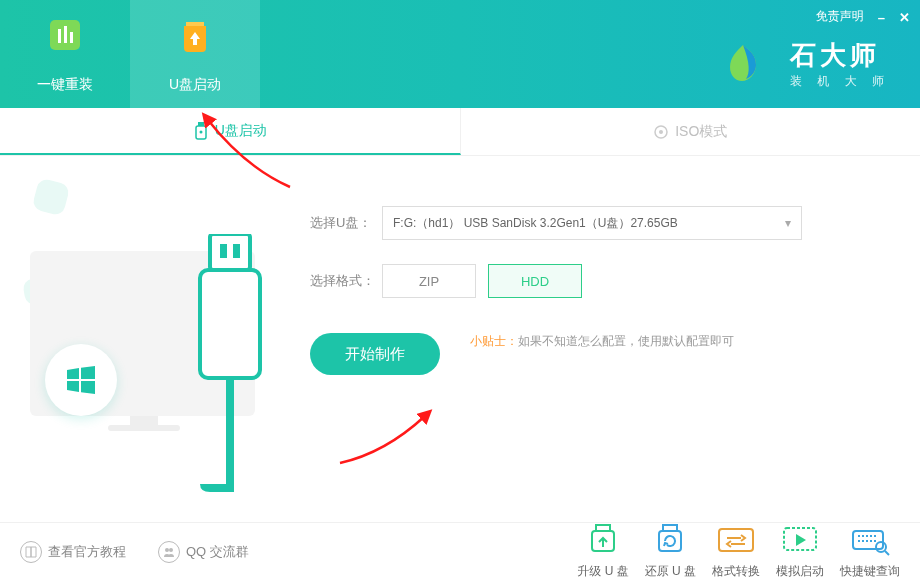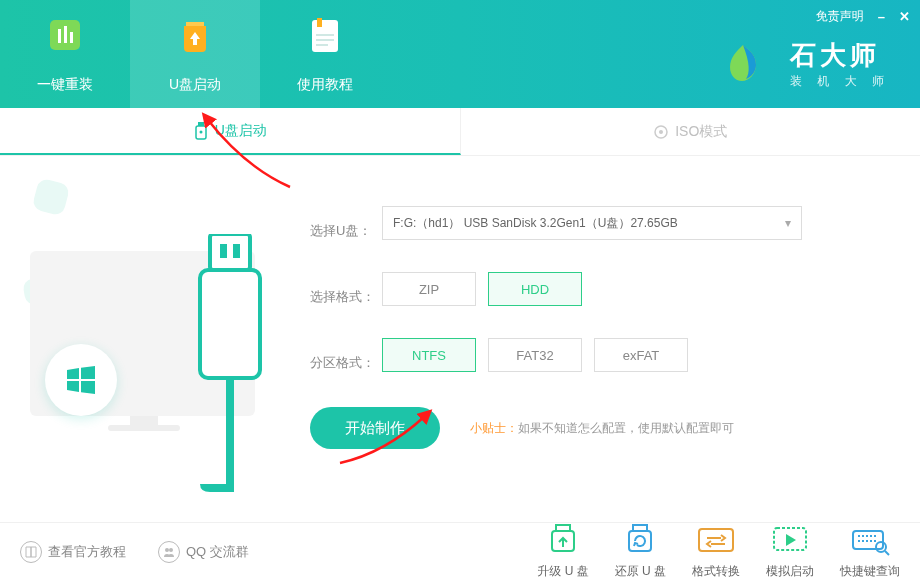--- a/index.html
+++ b/index.html
@@ -1,52 +1,52 @@
 <!DOCTYPE html>
 <html><head>
 <meta charset="utf-8">
 <style>
 *{margin:0;padding:0;box-sizing:border-box;font-family:"Microsoft YaHei",sans-serif}
 body{width:920px;height:580px;overflow:hidden;background:#fff}
 .header{height:108px;background:linear-gradient(90deg,#1dc4a8 0%,#1abfb5 50%,#17b6c3 100%);display:flex;align-items:center;position:relative}
-.top-links{position:absolute;top:8px;right:10px;display:flex;align-items:center;gap:14px;color:#fff;font-size:12px}
+.top-links{position:absolute;top:8px;right:10px;display:flex;align-items:flex-end;gap:14px;color:#fff;font-size:12px}
 .top-links span{cursor:pointer}
 .win-btn{cursor:pointer;font-size:13px;font-weight:bold;color:#fff}
 .nav-tabs{display:flex;height:100%}
 .nav-tab{width:130px;display:flex;flex-direction:column;align-items:center;justify-content:center;gap:20px;color:#fff;cursor:pointer}
 .nav-tab.active{background:rgba(255,255,255,0.15)}
 .nav-tab-label{font-size:14px}
 .nav-icon{width:42px;height:42px;display:flex;align-items:center;justify-content:center}
 .logo-area{position:absolute;right:30px;top:38px;display:flex;align-items:center;gap:24px}
 .logo-text{color:#fff}
 .logo-title{font-size:26px;font-weight:bold;letter-spacing:4px}
 .logo-sub{font-size:12px;letter-spacing:6px;opacity:0.85}
 .sub-tabs{height:48px;display:flex;border-bottom:1px solid #f0f0f0}
 .sub-tab{flex:1;display:flex;align-items:center;justify-content:center;gap:6px;font-size:14px;color:#bfbfbf;cursor:pointer;border-right:1px solid #f0f0f0}
 .sub-tab:last-child{border-right:none}
 .sub-tab.active{color:#1dc4a8;border-bottom:2px solid #1dc4a8}
 .content{display:flex;height:calc(580px - 108px - 48px - 58px);position:relative}
 .illust{width:300px;position:relative}
 .form-area{flex:1;padding:50px 40px 0 10px}
-.form-row{display:flex;align-items:flex-end;margin-bottom:32px}
+.form-row{display:flex;align-items:center;margin-bottom:24px}
 .form-label{width:72px;font-size:13px;color:#888;text-align:left}
 .select-box{flex:1;max-width:420px;height:34px;border:1px solid #ddd;display:flex;align-items:center;padding:0 10px;font-size:12px;color:#666;position:relative;cursor:pointer}
 .select-box:after{content:"▾";position:absolute;right:10px;color:#aaa}
 .btn-group{display:flex;gap:12px}
 .opt-btn{width:94px;height:34px;border:1px solid #ddd;display:flex;align-items:center;justify-content:center;font-size:13px;color:#888;cursor:pointer;background:#fff}
 .opt-btn.selected{border-color:#2dce89;color:#2dce89;background:#f0fcf7}
-.action-row{display:flex;align-items:center;gap:30px;margin-top:35px}
+.action-row{display:flex;gap:30px;margin-top:35px}
 .start-btn{width:130px;height:42px;border-radius:21px;background:#1dc4a8;color:#fff;display:flex;align-items:center;justify-content:center;font-size:15px;cursor:pointer;border:none}
 .tip{font-size:12px;color:#999}
 .tip-label{color:#ff9933}
 .footer{height:58px;border-top:1px solid #f0f0f0;display:flex;align-items:center;padding:0 20px}
 .footer-left{display:flex;gap:32px}
 .footer-link{display:flex;align-items:center;gap:6px;font-size:13px;color:#888;cursor:pointer}
 .footer-link-icon{width:22px;height:22px;border:1.5px solid #bbb;border-radius:50%;display:flex;align-items:center;justify-content:center;font-size:11px;color:#bbb}
-.footer-right{margin-left:auto;display:flex;gap:26px}
+.footer-right{margin-left:auto;display:flex;gap:16px}
 .tool-item{display:flex;flex-direction:column;align-items:center;gap:4px;cursor:pointer}
 .tool-icon{width:42px;height:36px}
 .tool-label{font-size:12px;color:#666}
 .arrow{position:absolute;pointer-events:none}
 .arrow1{left:190px;top:112px;z-index:10}
 .arrow2{left:330px;top:408px;z-index:10}
 .monitor-bg{position:absolute;left:30px;top:95px;width:225px;height:165px;background:#f4f4f4;border-radius:6px}
 .monitor-stand{position:absolute;left:130px;top:260px;width:28px;height:12px;background:#eee}
 .monitor-base{position:absolute;left:108px;top:269px;width:72px;height:6px;background:#eee;border-radius:3px}
 .usb-device{position:absolute;left:180px;top:78px}
@@ -78,32 +78,20 @@
     </div>
     <div class="nav-tab active">
       <div class="nav-icon">
         <svg width="42" height="42">
             <path d="M12 8 h18 v4 h-18z" fill="#ffc94d"></path>
             <path d="M10 12 h22 v22 a4 4 0 0 1 -4 4 h-14 a4 4 0 0 1 -4 -4 z" fill="#ffb020"></path>
             <path d="M21 18 l5 7 h-3 v6 h-4 v-6 h-3 z" fill="#fff"></path>
           </svg>
       </div>
       <span class="nav-tab-label">U盘启动</span>
-    </div>
-    <div class="nav-tab">
-      <div class="nav-icon">
-        <svg width="42" height="42">
-            <rect x="8" y="6" width="26" height="32" rx="3" fill="#fff"></rect>
-            <rect x="13" y="4" width="5" height="9" fill="#ffb020"></rect>
-            <rect x="12" y="20" width="18" height="2" fill="#d0e8e4"></rect>
-            <rect x="12" y="25" width="18" height="2" fill="#d0e8e4"></rect>
-            <rect x="12" y="30" width="12" height="2" fill="#d0e8e4"></rect>
-          </svg>
-      </div>
-      <span class="nav-tab-label">使用教程</span>
     </div>
   </div>
   <div class="logo-area">
     <svg width="46" height="46">
         <path d="M23 4 C30 10 36 14 36 24 C36 33 29 40 22 40 C15 40 10 34 10 26 C10 16 17 10 23 4 Z" fill="#7ed957"></path>
         <path d="M23 4 C30 10 36 14 36 24 C36 30 32 36 26 38 C30 32 30 22 23 4 Z" fill="#1a9bd6"></path>
       </svg>
     <div class="logo-text">
       <div class="logo-title">石大师</div>
       <div class="logo-sub">装 机 大 师</div>
@@ -163,28 +151,20 @@
         <span>F:G:（hd1） USB SanDisk 3.2Gen1（U盘）27.65GB</span>
       </div>
     </div>
     <div class="form-row">
       <div class="form-label">选择格式：</div>
       <div class="btn-group">
         <div class="opt-btn">ZIP</div>
         <div class="opt-btn selected">HDD</div>
       </div>
     </div>
-    <div class="form-row">
-      <div class="form-label">分区格式：</div>
-      <div class="btn-group">
-        <div class="opt-btn selected">NTFS</div>
-        <div class="opt-btn">FAT32</div>
-        <div class="opt-btn">exFAT</div>
-      </div>
-    </div>
     <div class="action-row">
       <button class="start-btn">开始制作</button>
       <div class="tip">
         <span class="tip-label">小贴士：</span><span>如果不知道怎么配置，使用默认配置即可</span>
       </div>
     </div>
   </div>
 </div>
 
 <div class="footer">

